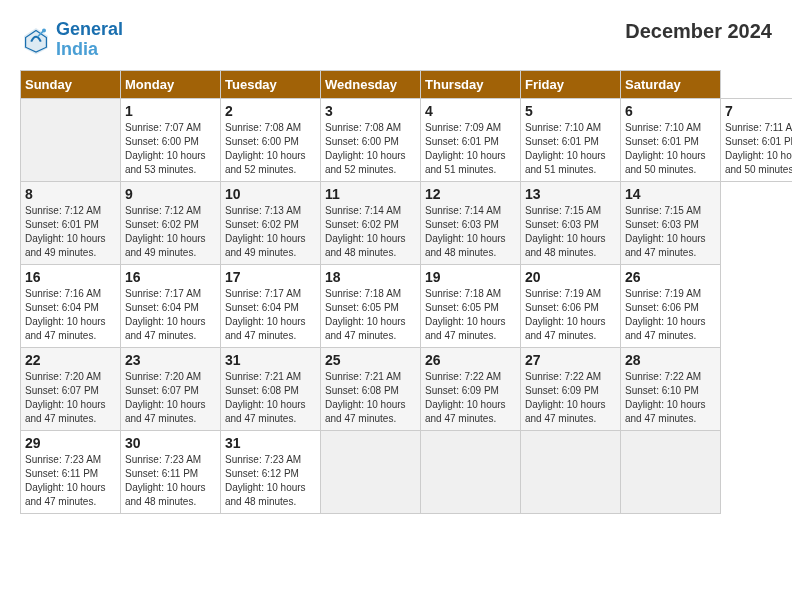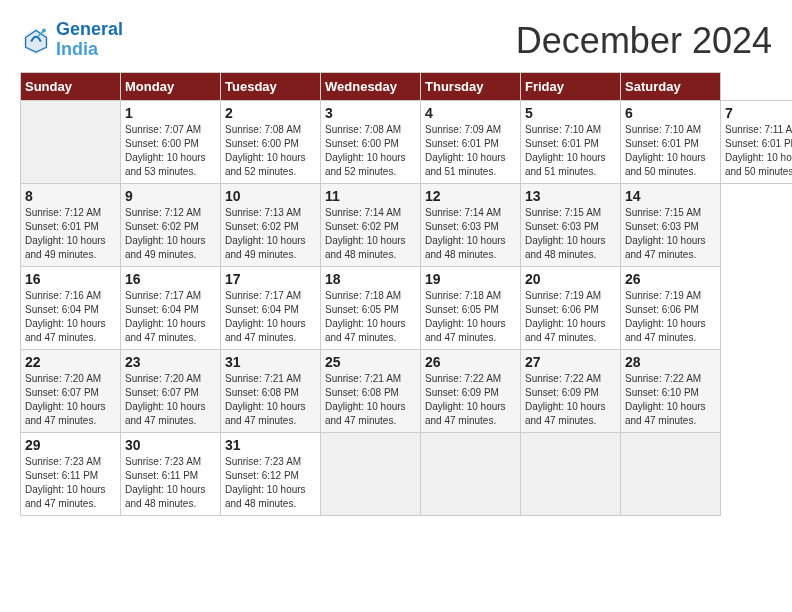--- a/index.html
+++ b/index.html
@@ -31,35 +31,35 @@
       color: #1a6faf;
     }
     .logo-icon {
       width: 32px;
       height: 32px;
     }
     .title-block {
       text-align: right;
     }
     .month-title {
-      font-size: 36px;
-      font-weight: normal;
+      font-size: 20px;
+      font-weight: bold;
       color: #333;
     }
     .location-title {
       font-size: 16px;
       color: #555;
     }
     table {
       width: 100%;
       border-collapse: collapse;
       font-size: 11px;
     }
     thead tr th {
-      background-color: #7f1d1d;
+      background-color: #a16207;
       color: #fff;
       padding: 6px 4px;
       text-align: left;
       font-size: 13px;
       font-weight: bold;
       border: 1px solid #ccc;
     }
     tbody tr td {
       border: 1px solid #ccc;
       padding: 4px;

